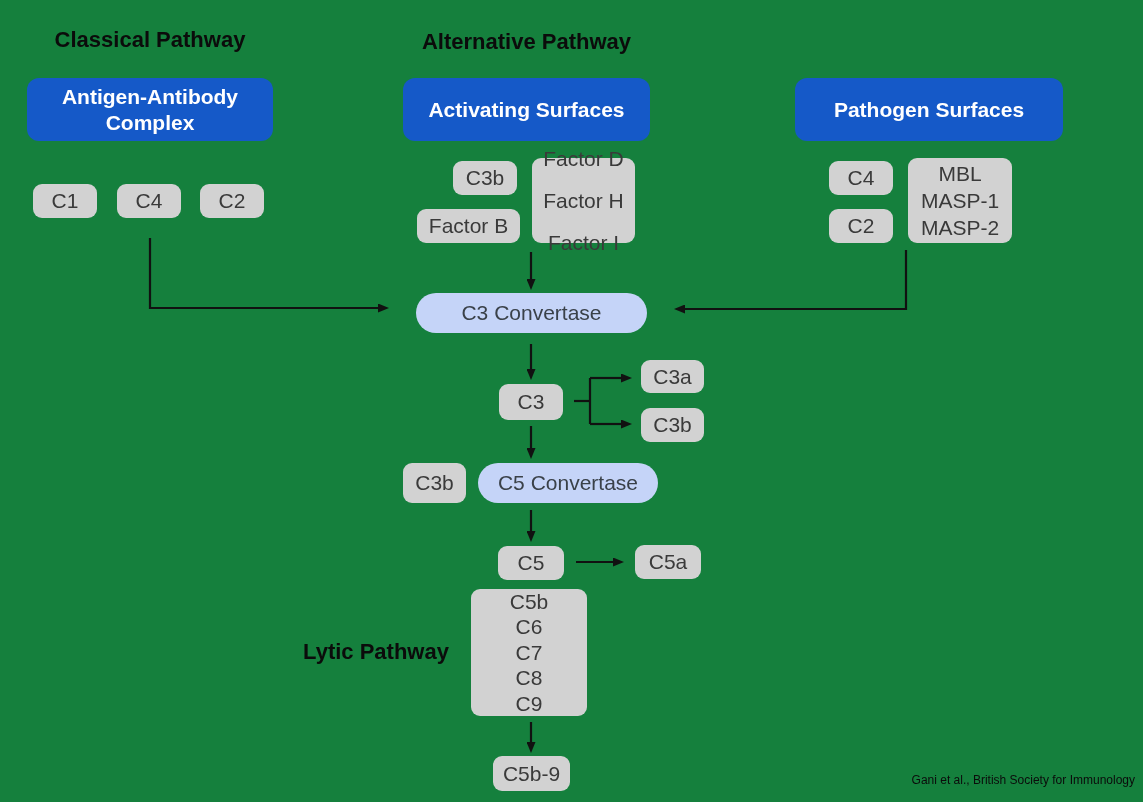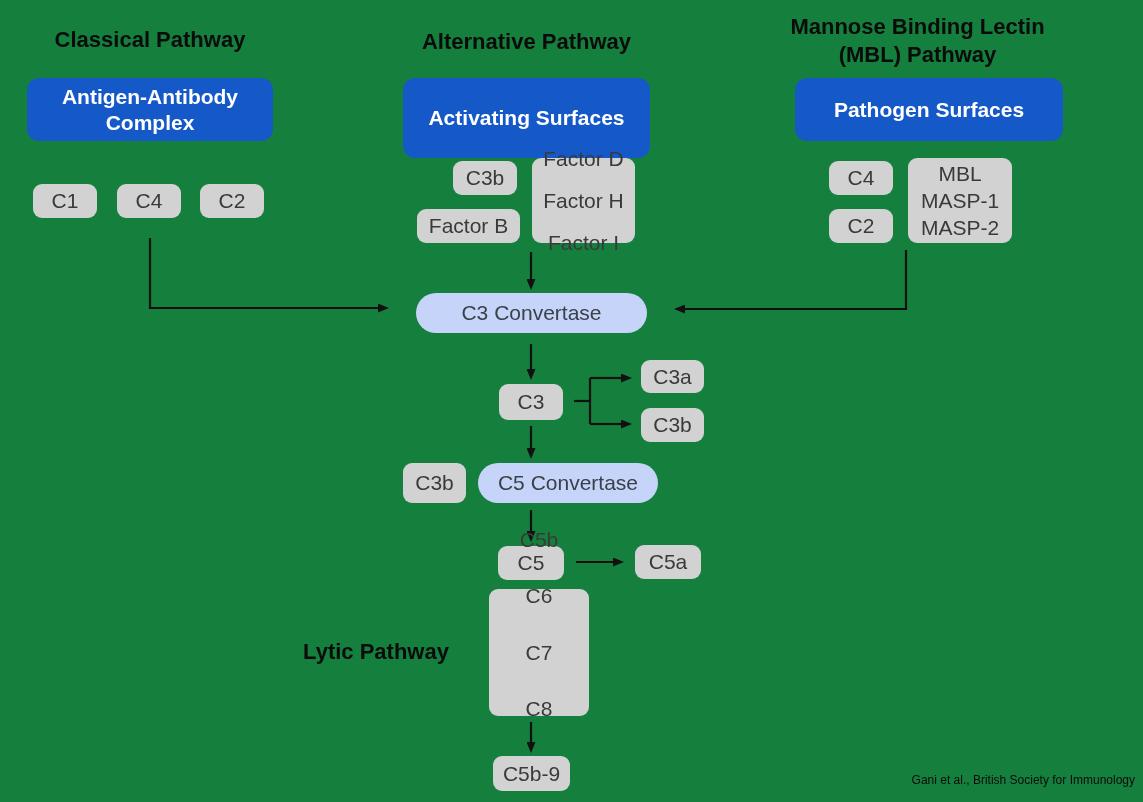--- a/index.html
+++ b/index.html
@@ -30,21 +30,21 @@
   .caption{font-size:12px;color:#0b0b0b;}
 
   
   #h-classical{left:30px;top:26px;width:240px;}
   #h-alternative{left:403px;top:28px;width:247px;}
   #h-mbl{left:770px;top:13px;width:295px;}
   #h-lytic{left:288px;top:638px;width:176px;}
 
   
   #b-classical{left:27px;top:78px;width:246px;height:63px;}
-  #b-alternative{left:403px;top:78px;width:247px;height:80px;}
+  #b-alternative{left:403px;top:78px;width:247px;height:63px;}
   #b-mbl{left:795px;top:78px;width:268px;height:63px;}
 
   
   #g-c1{left:33px;top:184px;width:64px;height:34px;}
   #g-c4{left:117px;top:184px;width:64px;height:34px;}
   #g-c2{left:200px;top:184px;width:64px;height:34px;}
   #g-c3b-alt{left:453px;top:161px;width:64px;height:34px;}
   #g-factors{left:532px;top:158px;width:103px;height:85px;gap:15px;}
   #g-factorb{left:417px;top:209px;width:103px;height:34px;}
   #g-c4-mbl{left:829px;top:161px;width:64px;height:34px;}
@@ -53,21 +53,21 @@
 
   
   #v-c3conv{left:416px;top:293px;width:231px;height:40px;}
   #g-c3{left:499px;top:384px;width:64px;height:36px;}
   #g-c3a{left:641px;top:360px;width:63px;height:33px;}
   #g-c3b-split{left:641px;top:408px;width:63px;height:34px;}
   #g-c3b-cof{left:403px;top:463px;width:63px;height:40px;}
   #v-c5conv{left:478px;top:463px;width:180px;height:40px;}
   #g-c5{left:498px;top:546px;width:66px;height:34px;}
   #g-c5a{left:635px;top:545px;width:66px;height:34px;}
-  #g-mac{left:489px;top:589px;width:100px;height:127px;gap:31px;}
+  #g-mac{left:471px;top:589px;width:116px;height:127px;}
   #g-c5b9{left:493px;top:756px;width:77px;height:35px;}
 
   #credit{right:8px;top:773px;text-align:right;}
   #arrow-layer{left:0;top:0;width:1143px;height:802px;pointer-events:none;}
 </style>
 </head>
 <body>
 
 <div id="canvas">
 
@@ -88,24 +88,20 @@
       <path d="M590,424 H622" marker-end="url(#ah)"></path>
       <path d="M531,426 V449" marker-end="url(#ah)"></path>
       <path d="M531,510 V532" marker-end="url(#ah)"></path>
       <path d="M576,562 H614" marker-end="url(#ah)"></path>
       <path d="M531,722 V743" marker-end="url(#ah)"></path>
     </g>
   </svg>
 
   <div id="h-classical" class="abs heading">Classical Pathway</div>
   <div id="h-alternative" class="abs heading">Alternative Pathway</div>
-  <div id="h-mbl" class="abs heading">
-    <div>Mannose Binding Lectin</div>
-    <div>(MBL) Pathway</div>
-  </div>
   <div id="h-lytic" class="abs heading">Lytic Pathway</div>
 
   <div id="b-classical" class="abs blue-box">Antigen-Antibody Complex</div>
   <div id="b-alternative" class="abs blue-box">Activating Surfaces</div>
   <div id="b-mbl" class="abs blue-box">Pathogen Surfaces</div>
 
   <div id="g-c1" class="abs gray-box">C1</div>
   <div id="g-c4" class="abs gray-box">C4</div>
   <div id="g-c2" class="abs gray-box">C2</div>
 

